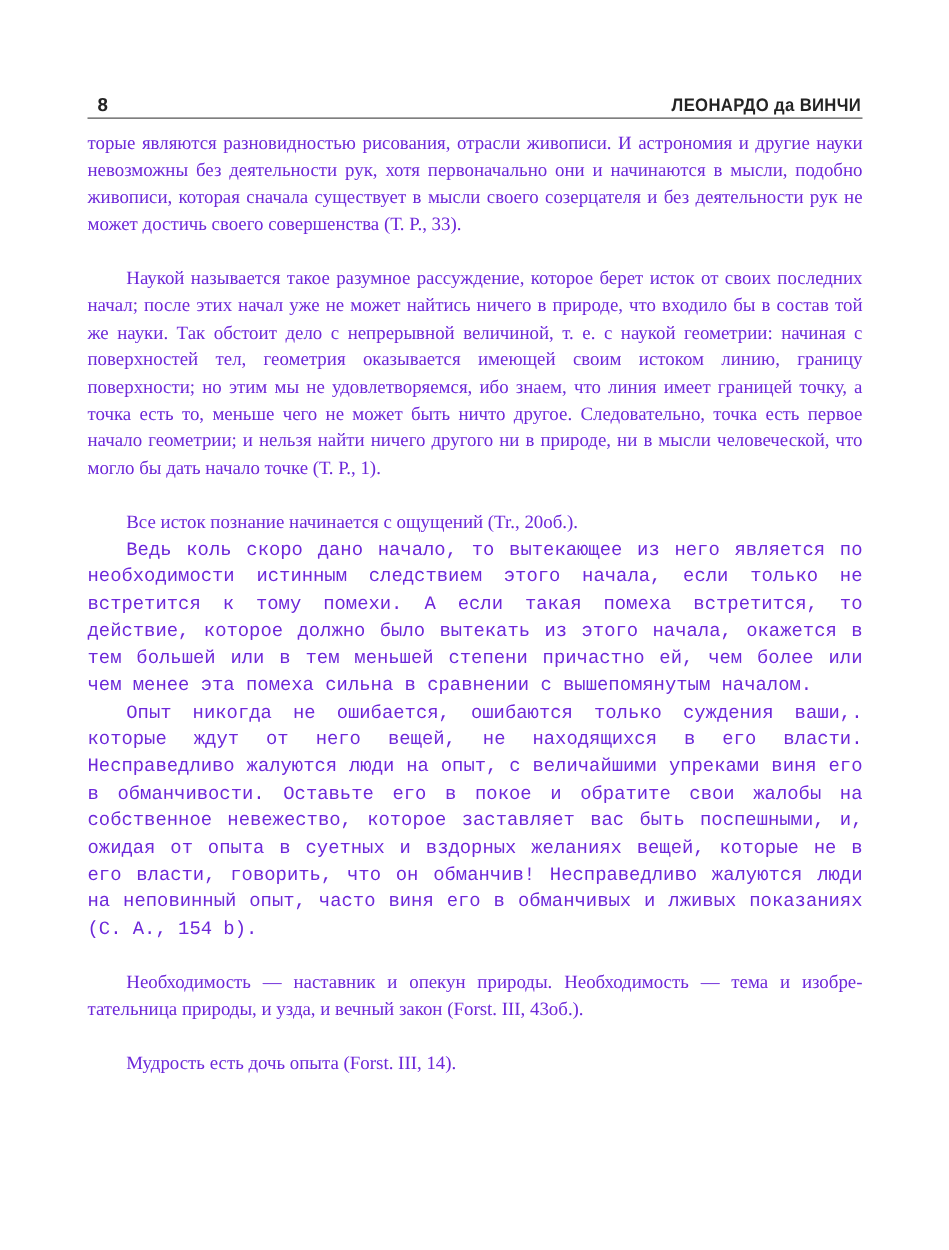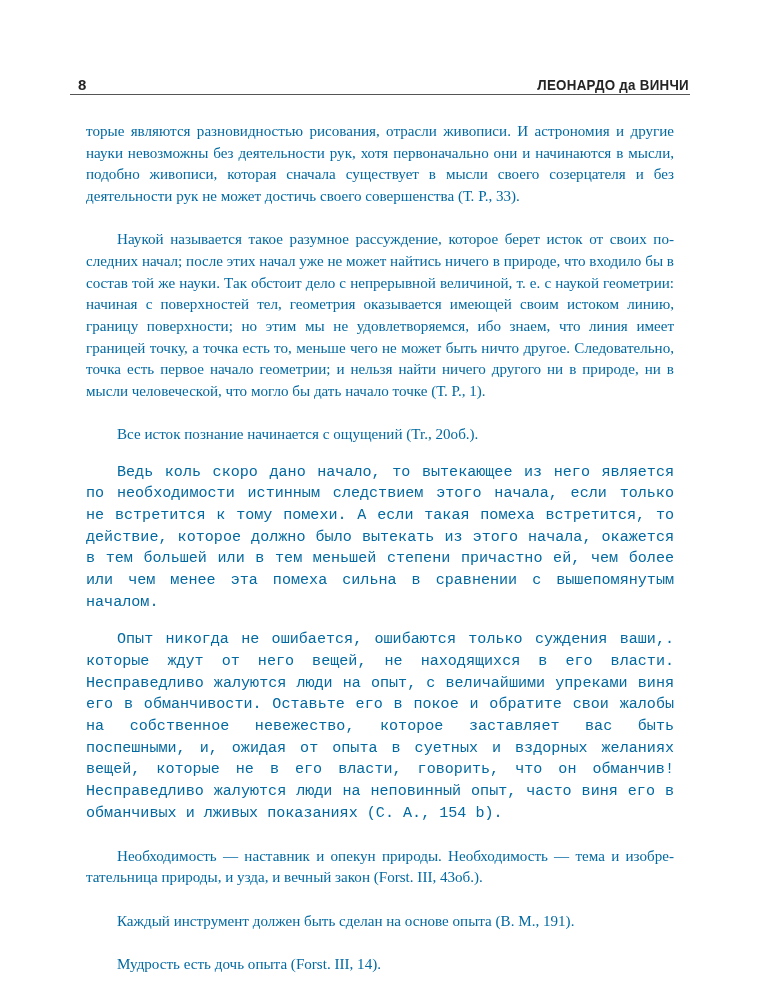--- a/index.html
+++ b/index.html
@@ -67,29 +67,29 @@
   }
 
   
   .textblock {
     position: absolute;
     left: 70px;
     top: 105px;
     width: 620px;
   }
   p.para {
-    margin: 16px;
+    margin: 0;
     font-size: 15.1px;
     line-height: 21.65px;
     text-align: justify;
     text-align-last: left;
     text-justify: inter-word;
     hyphens: manual;
     -webkit-hyphens: manual;
-    color: #0369a1;
+    color: #6d28d9;
   }
   p.indent {
     text-indent: 31px;
   }
   p.gap {
     margin-top: 21.6px;
   }
   p.tight {
     margin-top: 0;
     font-family: Liberation Mono, monospace;
@@ -108,17 +108,16 @@
 
   <div class="head-rule"></div>
 
   <div class="textblock">
     <p class="para">торые являются разновидностью рисования, отрасли живописи. И астрономия и дру­гие науки невозможны без деятельности рук, хотя первоначально они и начинаются в мысли, подобно живописи, которая сначала существует в мысли своего созерцателя и без деятельности рук не может достичь своего совершенства (Т. Р., 33).</p>
     <p class="para indent gap">Наукой называется такое разумное рассуждение, которое берет исток от своих по­следних начал; после этих начал уже не может найтись ничего в природе, что входило бы в состав той же науки. Так обстоит дело с непрерывной величиной, т. е. с наукой геометрии: начиная с поверхностей тел, геометрия оказывается имеющей своим исто­ком линию, границу поверхности; но этим мы не удовлетворяемся, ибо знаем, что ли­ния имеет границей точку, а точка есть то, меньше чего не может быть ничто другое. Следовательно, точка есть первое начало геометрии; и нельзя найти ничего другого ни в природе, ни в мысли человеческой, что могло бы дать начало точке (Т. Р., 1).</p>
     <p class="para indent gap">Все исток познание начинается с ощущений (Tr., 20об.).</p>
     <p class="para indent tight">Ведь коль скоро дано начало, то вытекающее из него является по необходимости истинным следствием этого начала, если только не встретится к тому помехи. А если такая помеха встретится, то действие, которое должно было вытекать из этого начала, окажется в тем большей или в тем меньшей степени причастно ей, чем более или чем менее эта помеха сильна в сравнении с вышепомянутым началом.</p>
     <p class="para indent tight">Опыт никогда не ошибается, ошибаются только суждения ваши,. которые ждут от него вещей, не находящихся в его власти. Несправедливо жалуются люди на опыт, с ве­личайшими упреками виня его в обманчивости. Оставьте его в покое и обратите свои жалобы на собственное невежество, которое заставляет вас быть поспешными, и, ожи­дая от опыта в суетных и вздорных желаниях вещей, которые не в его власти, говорить, что он обманчив! Несправедливо жалуются люди на неповинный опыт, часто виня его в обманчивых и лживых показаниях (С. А., 154 b).</p>
     <p class="para indent gap">Необходимость — наставник и опекун природы. Необходимость — тема и изобре­тательница природы, и узда, и вечный закон (Forst. III, 43об.).</p>
-    <p class="para indent gap">Каждый инструмент должен быть сделан на основе опыта (В. М., 191).</p>
     <p class="para indent gap">Мудрость есть дочь опыта (Forst. III, 14).</p>
   </div>
 
 </div>
 
 </body></html>

